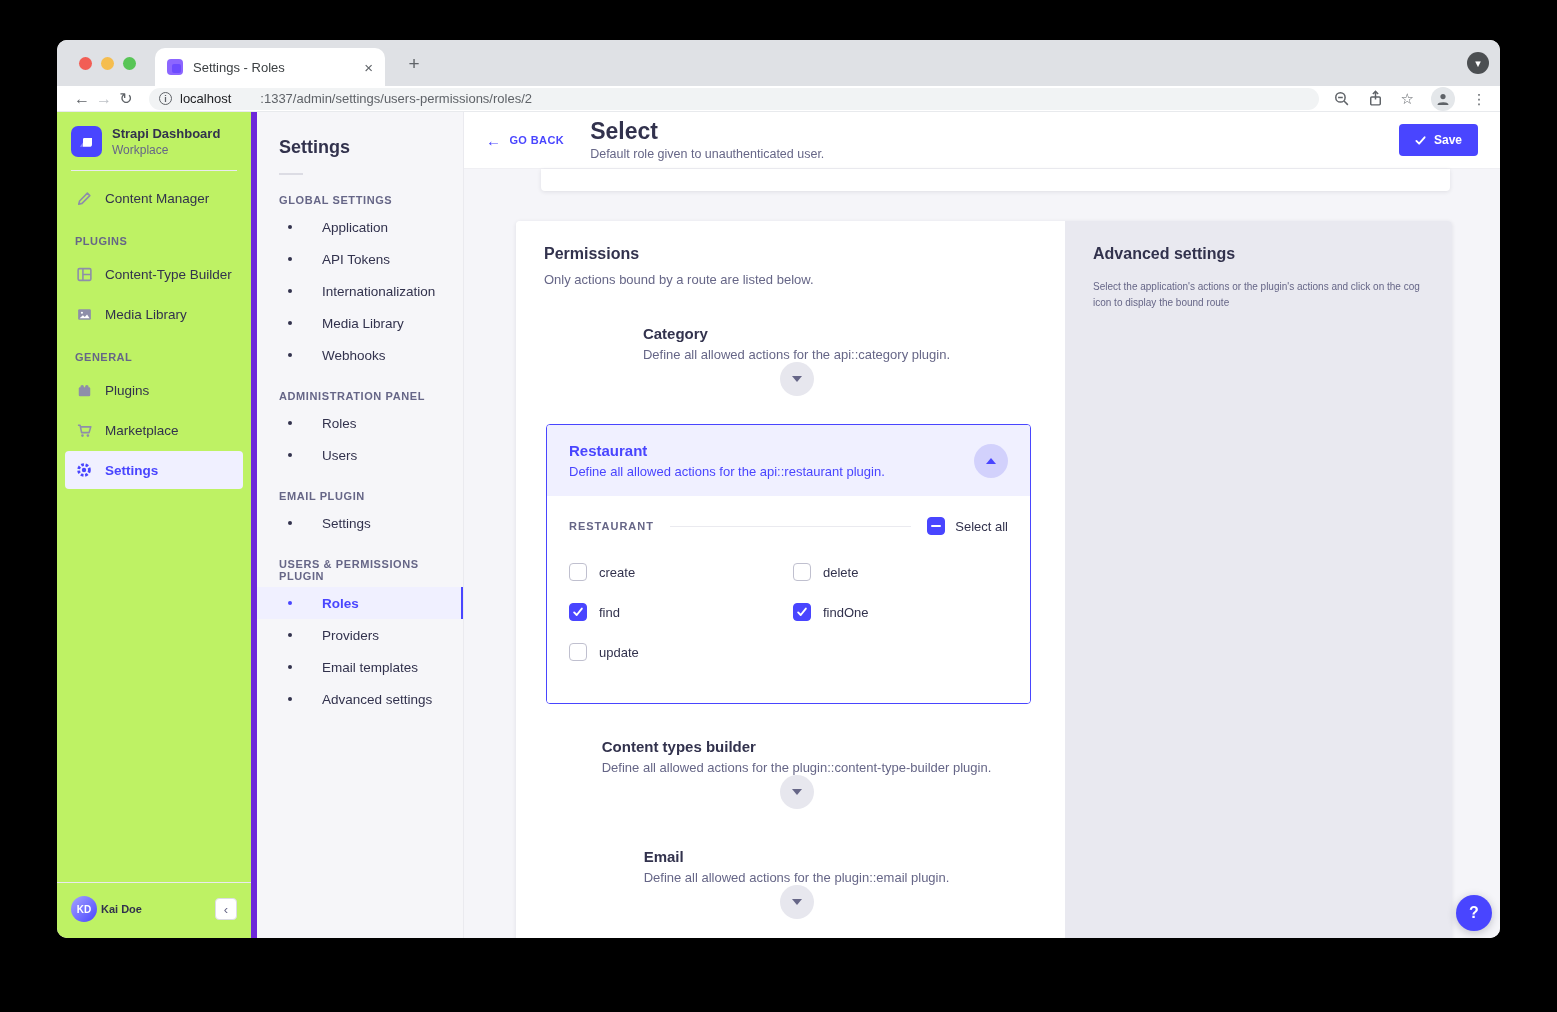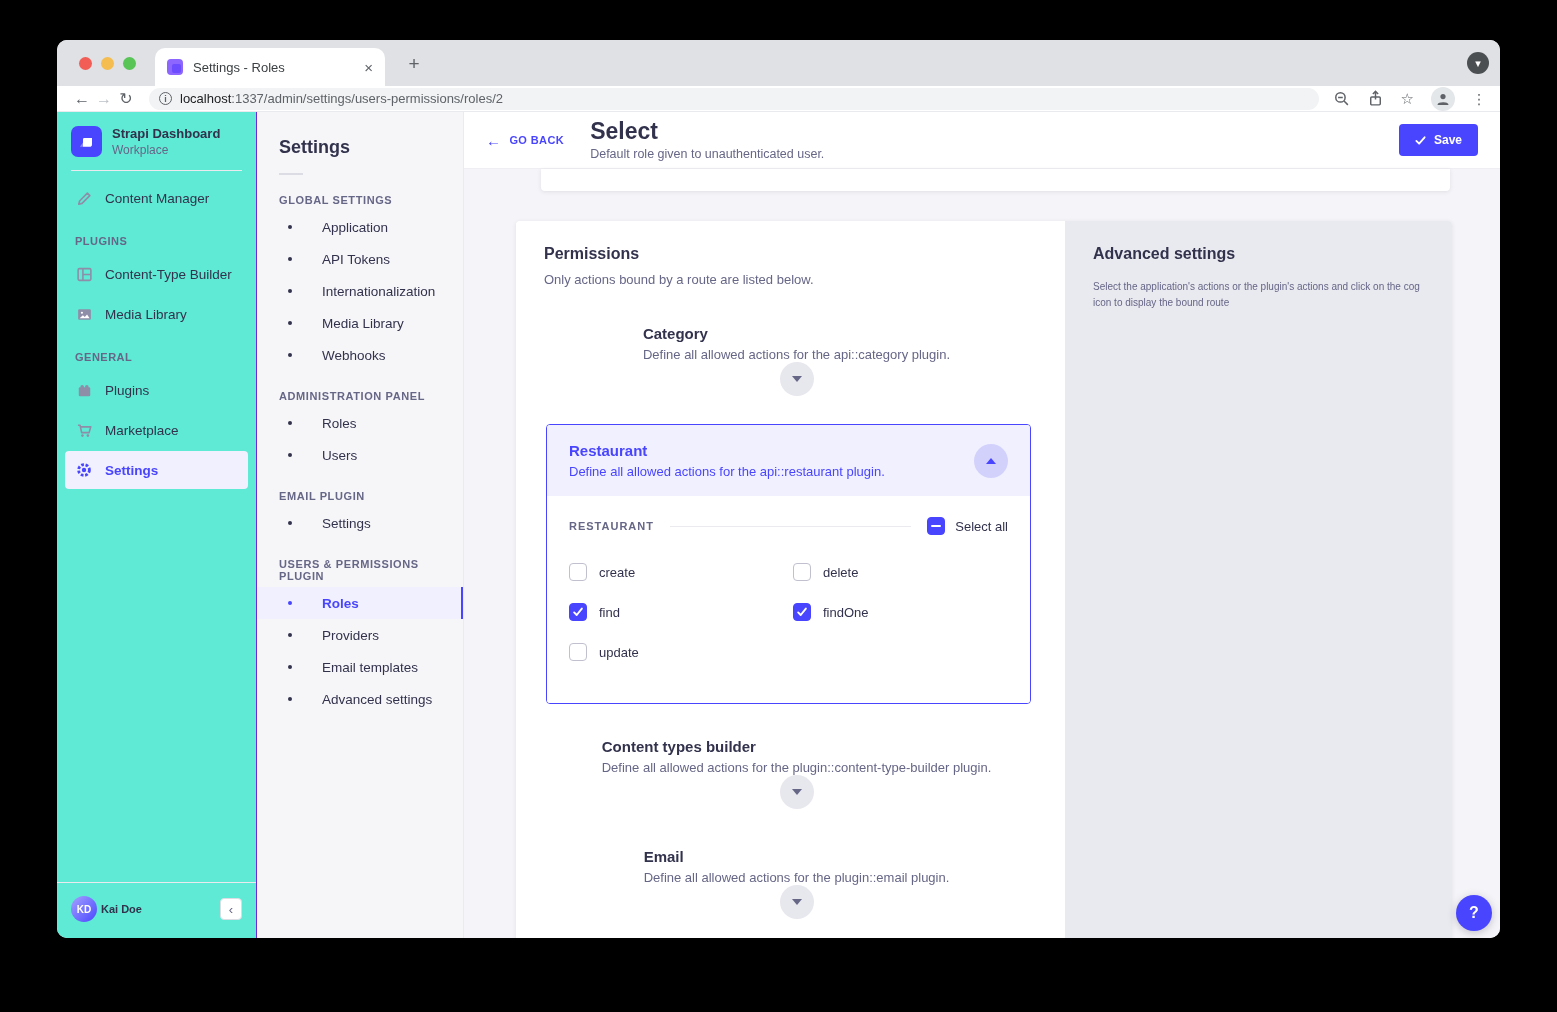--- a/index.html
+++ b/index.html
@@ -31,33 +31,33 @@
             border-bottom:1px solid #e8eaed; flex:none; }
   .nav-glyph { font-size:16px; color:#5f6368; width:22px; text-align:center; }
   .nav-glyph.disabled { color:#bdc1c6; }
   .urlpill { flex:1; height:22px; background:#f1f3f4; border-radius:12px; margin:0 14px 0 12px;
              display:flex; align-items:center; padding:0 10px; }
   .info-i { width:13px; height:13px; border:1.3px solid #5f6368; border-radius:50%; color:#5f6368;
             font-size:9px; font-weight:700; display:flex; align-items:center; justify-content:center;
             font-style:normal; flex:none; }
   .url-text { margin-left:8px; font-size:13px; white-space:nowrap; }
   .url-text .host { color:#202124; }
-  .url-text .rest { color:#5f6368; }
+  .url-text .rest { color:#5f6368;margin-left:29px; }
   .chrome-actions { display:flex; align-items:center; gap:17px; }
   .chrome-actions svg { display:block; }
   .star-glyph { font-size:15px; color:#5f6368; }
   .avatar-btn { width:24px; height:24px; border-radius:50%; background:#e4e7ea; display:flex;
                 align-items:center; justify-content:center; }
   .dots-glyph { font-size:14px; color:#5f6368; letter-spacing:0; }
 
   
   .app { flex:1; display:flex; min-height:0; }
 
   
-  .mainnav { width:200px; background:#5eead4; border-right:1px solid #6d28d9; display:flex;
+  .mainnav { width:200px; background:#bef264; border-right:6px solid #6d28d9; display:flex;
              flex-direction:column; flex:none; }
   .brand { display:flex; gap:10px; padding:14px 14px 11px; align-items:center; }
   .brand-logo { width:31px; height:31px; border-radius:7px; background:#4945ff; position:relative; flex:none; }
   .brand-logo svg { position:absolute; inset:0; }
   .brand-title { font-size:13px; font-weight:700; color:#32324d; }
   .brand-sub { font-size:12px; color:#666687; margin-top:2px; }
   .nav-divider { height:1px; background:#eaeaef; margin:2px 14px 8px; }
   .navitem { display:flex; align-items:center; gap:12px; height:38px; margin:0 8px 2px;
              padding:0 10px; border-radius:4px; font-size:13.5px; color:#32324d; }
   .navitem .nicon { width:18px; height:18px; display:flex; align-items:center; justify-content:center; flex:none; }

